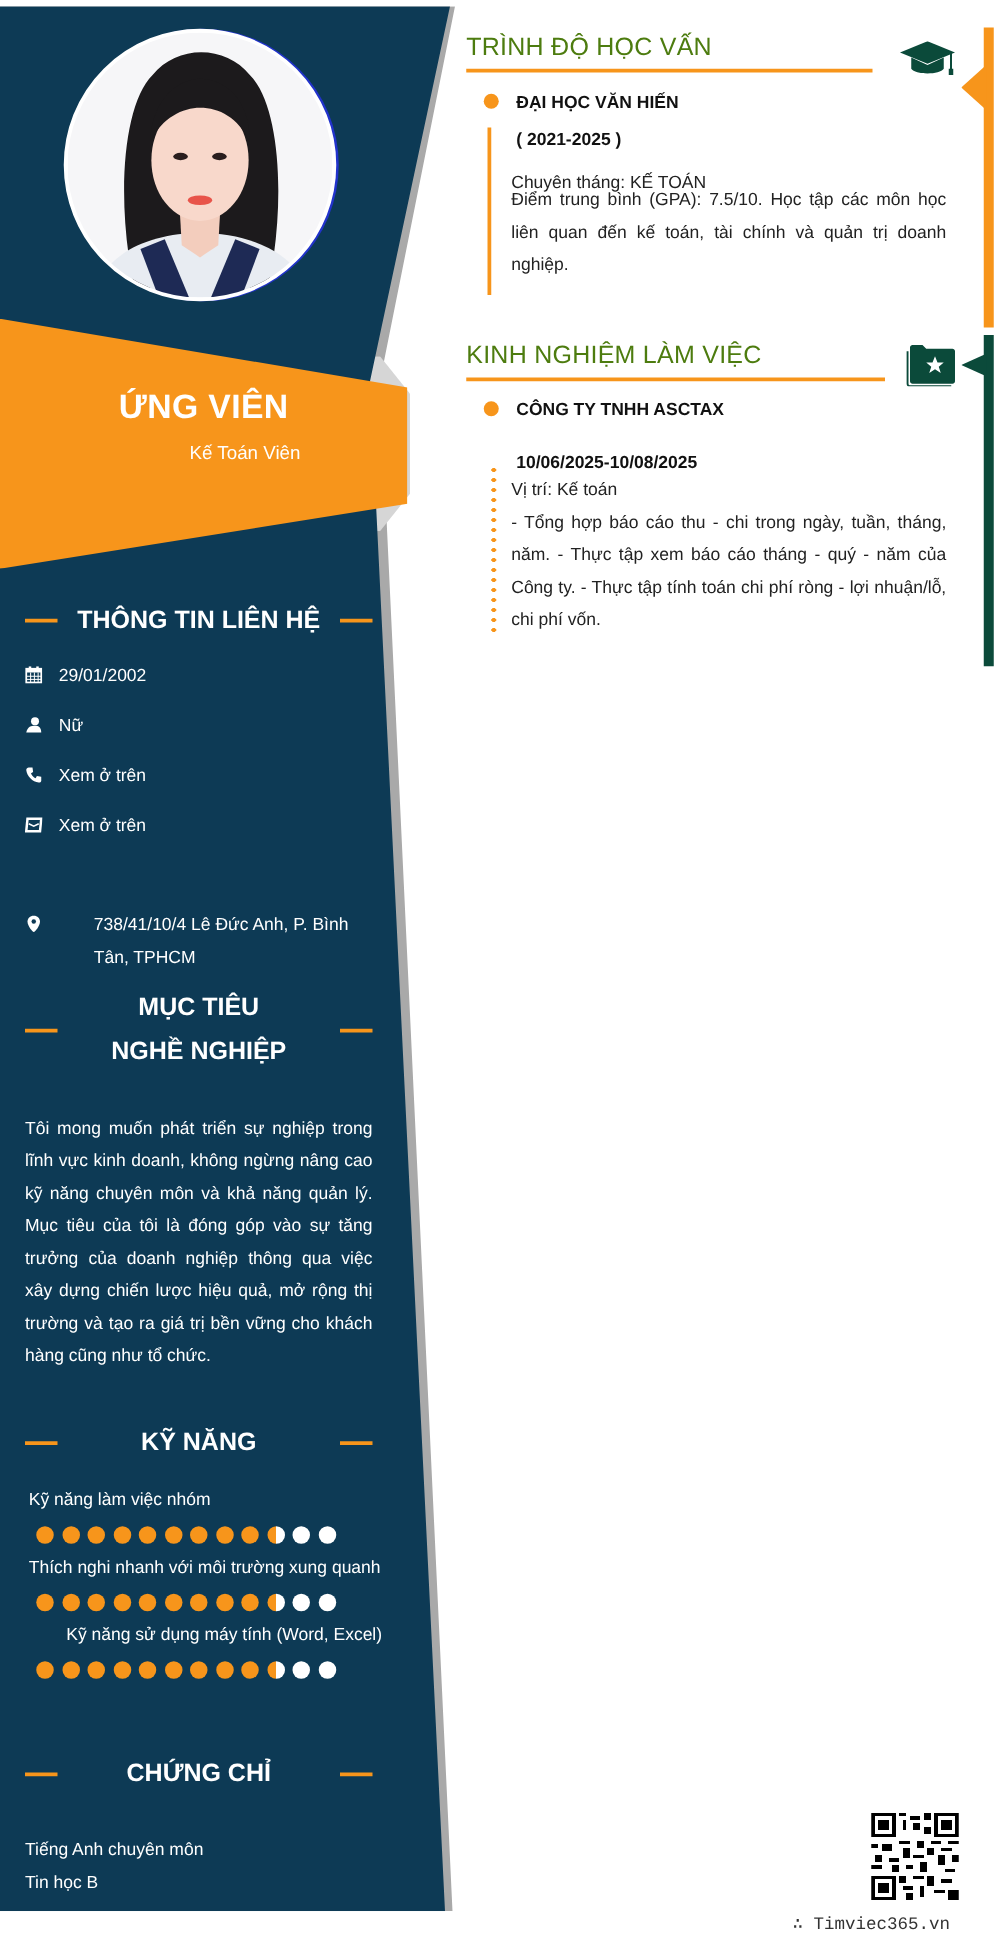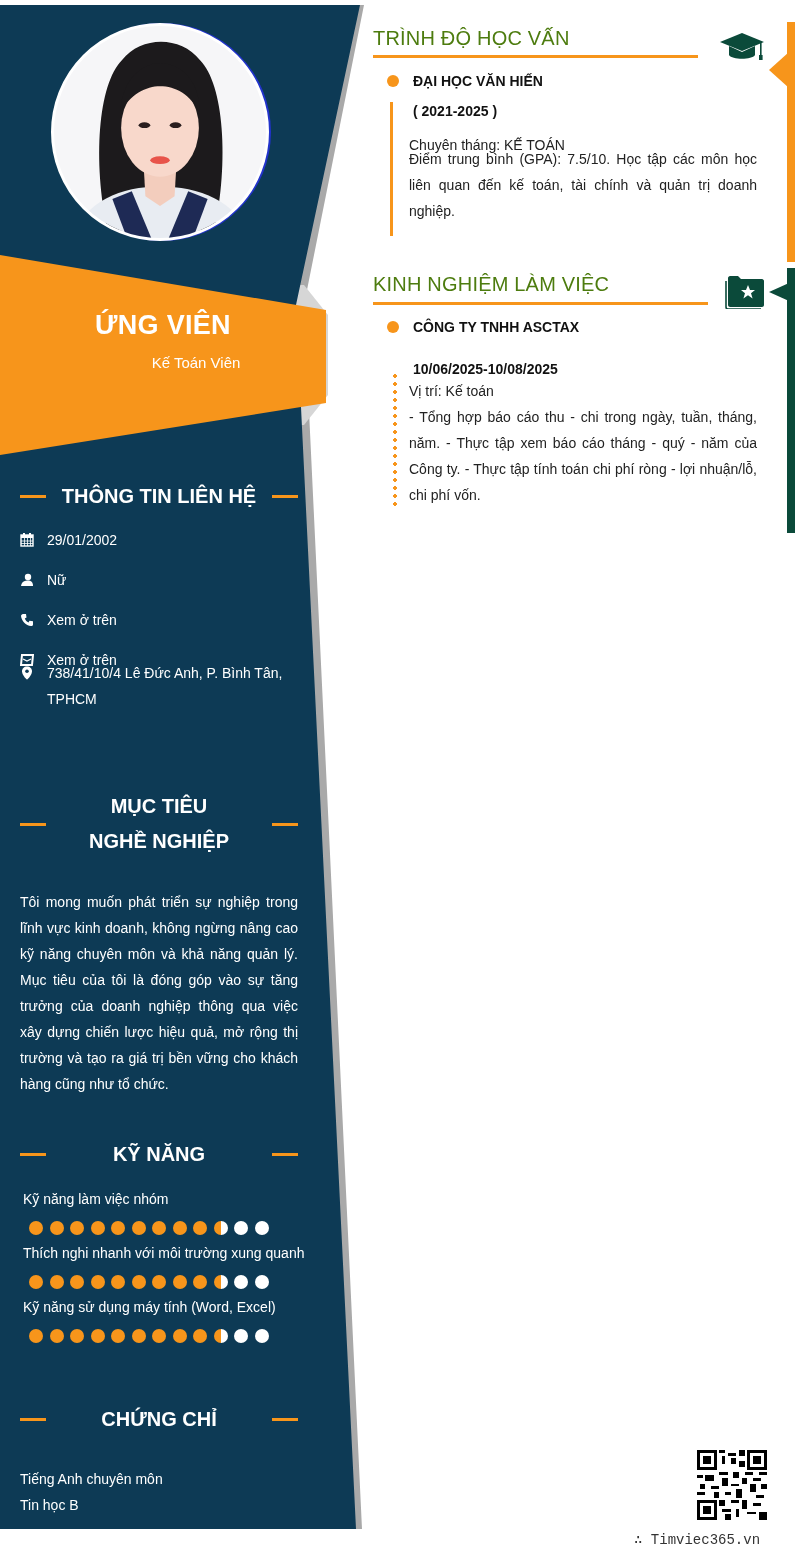--- a/index.html
+++ b/index.html
@@ -179,21 +179,21 @@
 </div>
 <div class="contact-item" style="top:647px;">
   <span class="ic">
     <svg viewBox="0 0 14 14">
         <path d="M2 2 H13 L12 12 H1 Z" fill="none" stroke="#fff" stroke-width="2"></path>
         <path d="M3 6 L7 8 L11 6" fill="none" stroke="#fff" stroke-width="1.2"></path>
       </svg>
   </span>
   <span>Xem ở trên</span>
 </div>
-<div class="contact-item" style="top:660px;">
+<div class="contact-item" style="top:726px;gap:28px;">
   <span class="ic">
     <svg viewBox="0 0 14 14">
         <path d="M7 0.5 C10 0.5 12 2.6 12 5.3 C12 8.5 8 13.5 7 13.5 C6 13.5 2 8.5 2 5.3 C2 2.6 4 0.5 7 0.5 Z"></path>
         <circle cx="7" cy="5.2" r="1.8" fill="#0d3a55"></circle>
       </svg>
   </span>
   <span>738/41/10/4 Lê Đức Anh, P. Bình Tân, TPHCM</span>
 </div>
 
 <div class="side-heading" style="top:789px;">
@@ -234,21 +234,21 @@
     <span class="dot full"></span>
     <span class="dot full"></span>
     <span class="dot full"></span>
     <span class="dot full"></span>
     <span class="dot full"></span>
     <span class="dot half"></span>
     <span class="dot"></span>
     <span class="dot"></span>
 </div>
 
-<div class="skill-label" style="top:1299px;">Kỹ năng sử dụng máy tính (Word, Excel)</div>
+<div class="skill-label" style="top:1299px;margin-left:30px;">Kỹ năng sử dụng máy tính (Word, Excel)</div>
 <div class="skill-dots" style="top:1329px;">
   <span class="dot full"></span>
     <span class="dot full"></span>
     <span class="dot full"></span>
     <span class="dot full"></span>
     <span class="dot full"></span>
     <span class="dot full"></span>
     <span class="dot full"></span>
     <span class="dot full"></span>
     <span class="dot full"></span>

